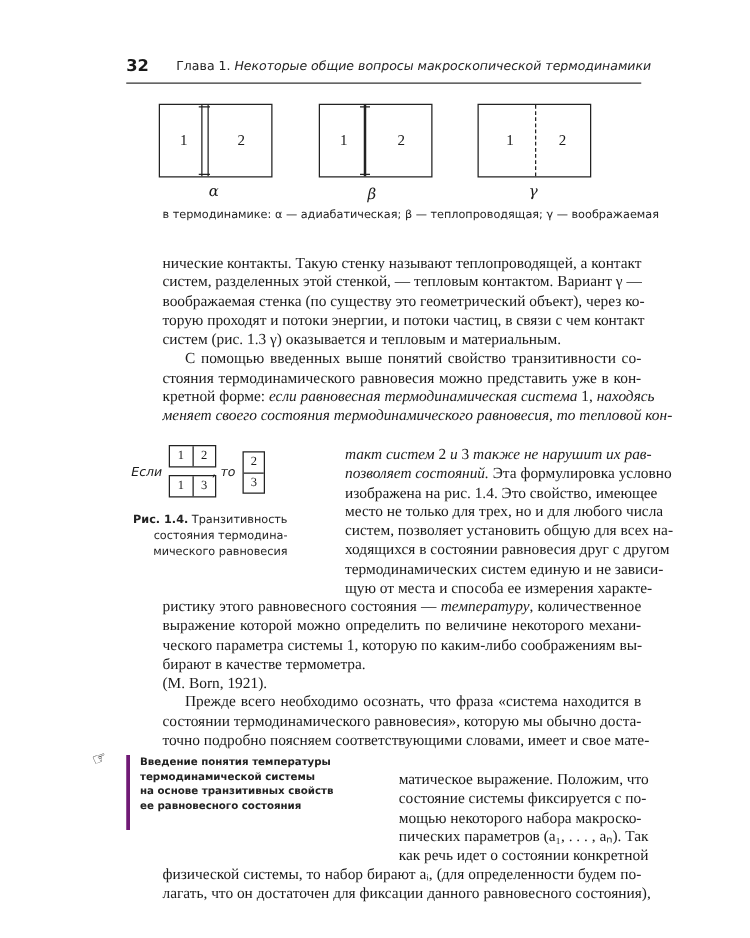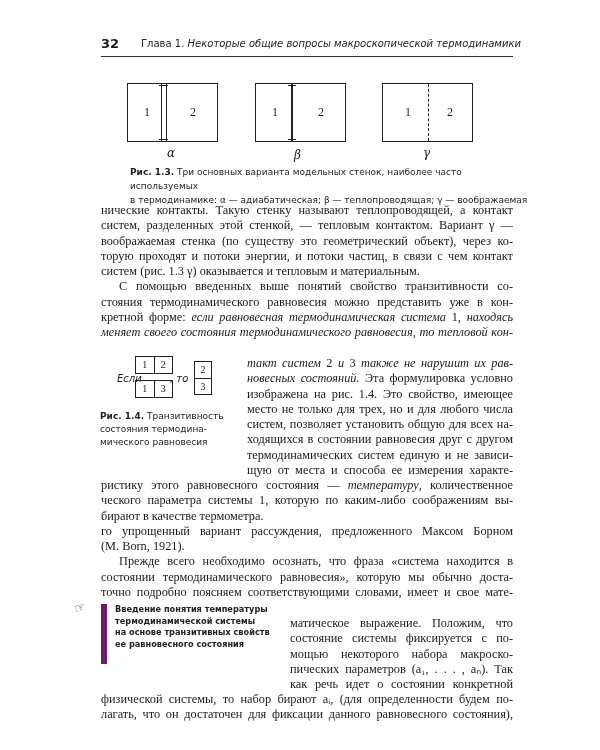--- a/index.html
+++ b/index.html
@@ -1,48 +1,48 @@
 <!DOCTYPE html>
 <html><head>
 <meta charset="utf-8">
 <style>
   html, body { margin:0; padding:0; }
   body { width:600px; height:750px; background:#ffffff; position:relative; overflow:hidden; color:#1a1a1a; }
-  .hdr { position:absolute; left:101px; top:36px; width:412px; height:20px; border-bottom:1px solid #333;text-decoration:underline; }
+  .hdr { position:absolute; left:101px; top:46px; width:412px; height:20px; border-bottom:1px solid #333;text-decoration:underline; }
   .pnum { position:absolute; left:0; top:0; font-family:"DejaVu Sans", sans-serif; font-weight:bold; font-size:13px; }
   .ptitle { position:absolute; left:40px; top:2px; font-family:"DejaVu Sans", sans-serif; font-size:10px; color:#222; white-space:nowrap; }
   .ptitle i { font-style:italic; }
   .fbox { position:absolute; top:83px; width:91px; height:59px; border:1px solid #222; box-sizing:border-box; }
   .fbox .n { position:absolute; top:21px; font-family:"Liberation Serif", serif; font-size:12px; }
   .wall-a { position:absolute; left:33px; top:0; width:4px; height:57px; border-left:1px solid #222; border-right:1px solid #222; }
   .wall-a:before, .wall-a:after { content:""; position:absolute; left:-3px; width:9px; height:1px; background:#222; }
   .wall-a:before { top:1px; } .wall-a:after { bottom:1px; }
   .wall-b { position:absolute; left:35px; top:0; width:2px; height:57px; background:#222; }
   .wall-b:before, .wall-b:after { content:""; position:absolute; left:-3px; width:8px; height:1px; background:#222; }
   .wall-b:before { top:1px; } .wall-b:after { bottom:1px; }
   .wall-g { position:absolute; left:45px; top:0; width:0; height:57px; border-left:1px dashed #222; }
   .greek { position:absolute; top:146px; font-family:"DejaVu Serif", serif; font-style:italic; font-size:12px; }
   .cap { position:absolute; left:130px; width:400px; font-family:"DejaVu Sans", sans-serif; font-size:9px; line-height:14px; color:#222; }
   .cap b { font-weight:bold; }
   .body { position:absolute; left:101px; width:412px; font-family:"Liberation Serif", serif; font-size:12.3px; line-height:15.3px; text-align:justify; }
-  .ln { display:block; height:15.3px; white-space:nowrap; overflow:visible; text-align-last:justify; }
+  .ln { display:block; height:15.3px; white-space:nowrap; overflow:visible; text-align-last:justify;margin-left:29px; }
   .ln.last { text-align-last:left; }
   .ind { text-indent:18px; }
   .it { font-style:italic; }
   .fig4 { position:absolute; left:100px; top:352px; width:130px; height:100px; }
-  .esli { position:absolute; left:5px; top:21px; font-family:"DejaVu Sans", sans-serif; font-style:italic; font-size:10px;margin-left:12px; }
+  .esli { position:absolute; left:5px; top:21px; font-family:"DejaVu Sans", sans-serif; font-style:italic; font-size:10px; }
   .to { position:absolute; left:70px; top:21px; font-family:"DejaVu Sans", sans-serif; font-style:italic; font-size:10px; }
   .mini { position:absolute; border:1px solid #222; box-sizing:border-box; font-family:"Liberation Serif", serif; font-size:10px; display:flex; }
   .mini span { flex:1; text-align:center; line-height:16px; }
   .mini span + span { border-left:1px solid #222; }
   .vmini { position:absolute; border:1px solid #222; box-sizing:border-box; font-family:"Liberation Serif", serif; font-size:10px; }
   .vmini span { display:block; text-align:center; height:16px; line-height:16px; }
   .vmini span + span { border-top:1px solid #222; }
-  .cap4 { position:absolute; left:100px; top:410px; width:130px; font-family:"DejaVu Sans", sans-serif; font-size:9px; line-height:13px; text-align:left; color:#222; }
-  .margin-note { position:absolute; left:101px; top:604px; width:125px; height:60px; border-left:6px solid #701a75; padding-left:8px; font-family:"DejaVu Sans", sans-serif; font-weight:bold; font-size:8.2px; line-height:11.5px; color:#222; white-space:nowrap; }
+  .cap4 { position:absolute; left:100px; top:410px; width:130px; font-family:"DejaVu Sans", sans-serif; font-size:9px; line-height:13px; text-align:right; color:#222; }
+  .margin-note { position:absolute; left:101px; top:604px; width:125px; height:60px; border-left:3px solid #701a75; padding-left:8px; font-family:"DejaVu Sans", sans-serif; font-weight:bold; font-size:8.2px; line-height:11.5px; color:#222; white-space:nowrap; }
   .hand { position:absolute; left:74px; top:600px; font-size:13px; font-family:"DejaVu Sans", sans-serif; transform:rotate(-20deg); }
 </style>
 </head>
 <body>
 
 <div class="hdr">
   <span class="pnum">32</span>
   <span class="ptitle"><span>Глава 1.</span> <i>Некоторые общие вопросы макроскопической термодинамики</i></span>
 </div>
 
@@ -62,21 +62,20 @@
   <span class="greek" style="left:294px;top:148px">β</span>
 
   <div class="fbox" style="left:382px">
     <span class="n" style="left:22px">1</span>
     <div class="wall-g"></div>
     <span class="n" style="left:64px">2</span>
   </div>
   <span class="greek" style="left:423px">γ</span>
 
   <div class="cap" style="top:165px">
-    <div><b>Рис. 1.3.</b> <span>Три основных варианта модельных стенок, наиболее часто используемых</span></div>
     <div><span>в термодинамике: α — адиабатическая; β — теплопроводящая; γ — воображаемая</span></div>
   </div>
 </div>
 
 <div class="body" style="top:203px">
   <span class="ln">нические контакты. Такую стенку называют теплопроводящей, а контакт</span>
   <span class="ln">систем, разделенных этой стенкой, — тепловым контактом. Вариант γ —</span>
   <span class="ln">воображаемая стенка (по существу это геометрический объект), через ко-</span>
   <span class="ln">торую проходят и потоки энергии, и потоки частиц, в связи с чем контакт</span>
   <span class="ln last">систем (рис. 1.3 γ) оказывается и тепловым и материальным.</span>
@@ -103,34 +102,34 @@
   </div>
 </div>
 <div class="cap4">
   <div><b>Рис. 1.4.</b> <span>Транзитивность</span></div>
   <div>состояния термодина-</div>
   <div>мического равновесия</div>
 </div>
 
 <div class="body" style="top:356px;left:247px;width:266px">
   <span class="ln"><span class="it">такт систем</span><span> 2 </span><span class="it">и</span><span> 3 </span><span class="it">также не нарушит их рав-</span></span>
-  <span class="ln"><span class="it">новесных состояний.</span><span> Эта формулировка условно</span></span>
+  <span class="ln"><span class="it">позволяет состояний.</span><span> Эта формулировка условно</span></span>
   <span class="ln">изображена на рис. 1.4. Это свойство, имеющее</span>
   <span class="ln">место не только для трех, но и для любого числа</span>
   <span class="ln">систем, позволяет установить общую для всех на-</span>
   <span class="ln">ходящихся в состоянии равновесия друг с другом</span>
   <span class="ln">термодинамических систем единую и не зависи-</span>
   <span class="ln">щую от места и способа ее измерения характе-</span>
 </div>
 
 <div class="body" style="top:478px">
   <span class="ln"><span>ристику этого равновесного состояния — </span><span class="it">температуру</span><span>, количественное</span></span>
+  <span class="ln">выражение которой можно определить по величине некоторого механи-</span>
   <span class="ln">ческого параметра системы 1, которую по каким-либо соображениям вы-</span>
   <span class="ln last">бирают в качестве термометра.</span>
-  <span class="ln">го упрощенный вариант рассуждения, предложенного Максом Борном</span>
   <span class="ln last">(M. Born, 1921).</span>
   <span class="ln ind">Прежде всего необходимо осознать, что фраза «система находится в</span>
   <span class="ln">состоянии термодинамического равновесия», которую мы обычно доста-</span>
   <span class="ln">точно подробно поясняем соответствующими словами, имеет и свое мате-</span>
 </div>
 
 <span class="hand">☞</span>
 <div class="margin-note">
   <div>Введение понятия температуры</div>
   <div>термодинамической системы</div>

